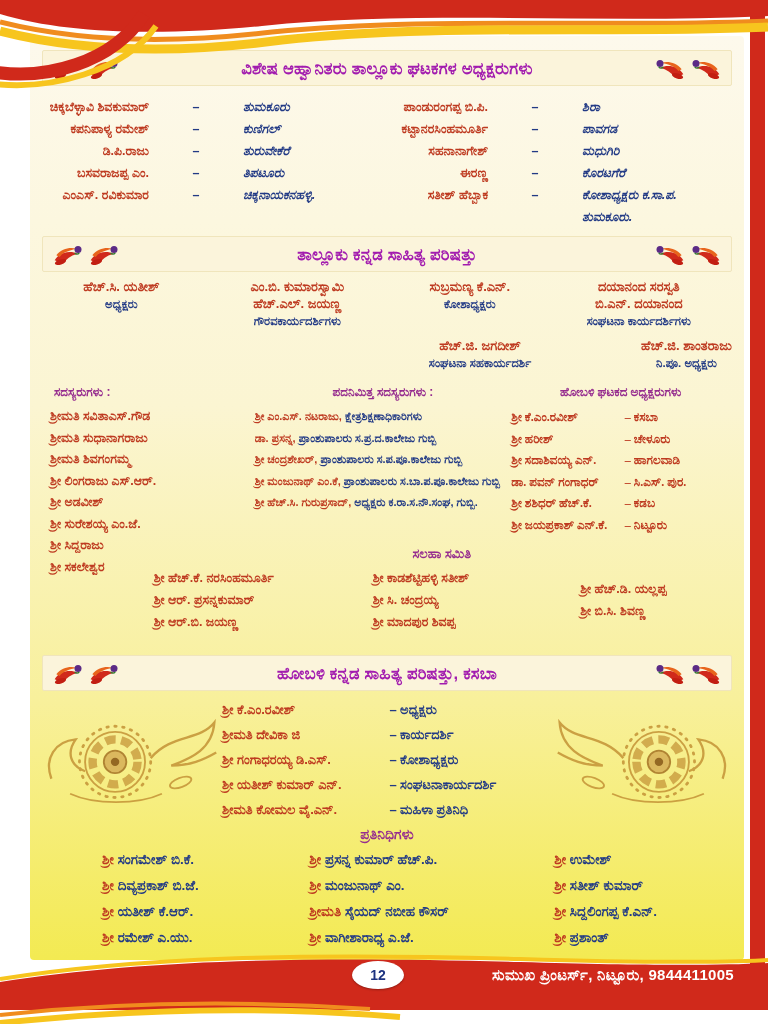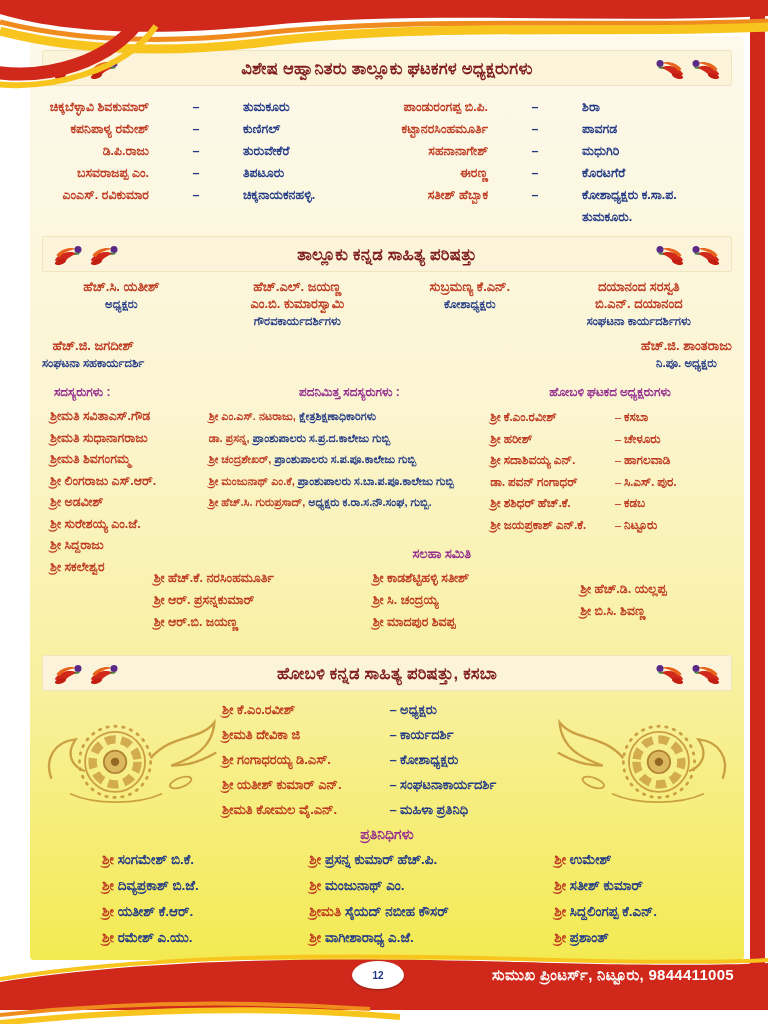--- a/index.html
+++ b/index.html
@@ -3,51 +3,51 @@
 <meta charset="utf-8">
 <style>
   html,body{margin:0;padding:0;background:#e8e8e8;}
   .page{position:relative;width:768px;height:1024px;background:#ffffff;overflow:hidden;
         font-family:"Liberation Sans","DejaVu Sans",sans-serif;font-weight:bold;}
   
   .deco-top{position:absolute;top:0;left:0;z-index:3;pointer-events:none;}
   .deco-bottom{position:absolute;bottom:0;left:0;z-index:3;pointer-events:none;}
   .right-stripe{position:absolute;top:6px;bottom:28px;right:3px;width:15px;background:#D0291B;border-radius:10px;z-index:2;}
   .page-num{position:absolute;left:352px;top:961px;width:52px;height:28px;background:#ffffff;border-radius:50%;
-            display:flex;align-items:center;justify-content:center;color:#1D3380;font-size:10px;z-index:4;
+            display:flex;align-items:center;justify-content:center;color:#1D3380;font-size:14px;z-index:4;
             box-shadow:0 1px 2px rgba(0,0,0,.3);}
   .printer{position:absolute;right:34px;top:966px;color:#ffffff;font-size:15px;z-index:4;letter-spacing:.3px;}
   
   .content{position:absolute;left:30px;right:24px;top:36px;bottom:64px;z-index:1;box-sizing:border-box;
            padding:14px 12px 0;border-radius:4px;
            background:linear-gradient(180deg,#FDF9EC 0%,#FBF5D2 40%,#F8F09B 72%,#F3EA52 100%);}
   .hband{background:#FBF4DB;border:1px solid #F0E5BC;height:34px;display:flex;align-items:center;gap:6px;
          padding:0 10px;margin-bottom:6px;border-radius:2px;}
-  .hband .title{flex:1;text-align:center;color:#7f1d1d;font-size:16.5px;letter-spacing:.2px;}
+  .hband .title{flex:1;text-align:center;color:#a21caf;font-size:16.5px;letter-spacing:.2px;}
   .orn{width:30px;height:23px;flex:0 0 auto;}
   .flip{transform:scaleX(-1);}
   
   .s1cols{display:flex;padding:4px 4px 0;}
   .s1col-l{width:47%;}
   .s1col-r{width:53%;}
   .s1row{display:grid;grid-template-columns:minmax(0,1fr) 14px minmax(0,1.2fr);line-height:22px;font-size:12.5px;gap:40px;}
   .s1row .nm{text-align:right;color:#BE3A20;}
   .s1row .dash{color:#223A85;text-align:center;}
-  .s1row .pl{color:#223A85;}
+  .s1row .pl{color:#223A85;font-style:italic;}
   
   .band2{margin-top:8px;}
   .sec2-off{display:grid;grid-template-columns:23% 28% 22% 27%;text-align:center;margin:4px 0 2px;}
   .off-n{color:#BE3A20;font-size:13px;line-height:17px;}
   .off-n:empty{display:none;}
   .off-r{color:#223A85;font-size:11.5px;line-height:16px;margin-top:1px;}
-  .sec2-off2{display:flex;justify-content:space-between;gap:110px;text-align:center;margin:8px 0 14px;}
+  .sec2-off2{display:flex;justify-content:flex-end;gap:110px;text-align:center;margin:8px 0 14px;}
   .sec2-body{display:flex;padding:0 2px;}
   .c-members{width:24%;}
   .rwrap{width:76%;}
-  .rrow{display:flex;}
+  .rrow{display:flex;margin-left:46px;}
   .c-ex{width:54%;}
   .c-hobli{width:46%;font-family:Liberation Serif, serif;}
   .colhead{color:#962D8F;font-size:12px;margin-bottom:7px;}
   .c-members .colhead{padding-left:10px;}
   .c-ex .colhead{text-align:center;}
   .c-hobli .colhead{text-align:center;}
   .m-item{color:#BE3A20;font-size:12.5px;line-height:21.5px;padding-left:6px;white-space:nowrap;}
   .e-item{font-size:11px;line-height:21.5px;white-space:nowrap;}
   .e-item .nm{color:#BE3A20;}
   .e-item .rl{color:#223A85;}
@@ -222,22 +222,22 @@
         </svg>
     </div>
 
     <div class="sec2-off">
       <div>
         <div class="off-n">ಹೆಚ್.ಸಿ. ಯತೀಶ್</div>
 
         <div class="off-r">ಅಧ್ಯಕ್ಷರು</div>
       </div>
       <div>
+        <div class="off-n">ಎಂ.ಬಿ. ಕುಮಾರಸ್ವಾಮಿ</div>
         <div class="off-n">ಹೆಚ್.ಎಲ್. ಜಯಣ್ಣ</div>
-        <div class="off-n">ಎಂ.ಬಿ. ಕುಮಾರಸ್ವಾಮಿ</div>
         <div class="off-r">ಗೌರವಕಾರ್ಯದರ್ಶಿಗಳು</div>
       </div>
       <div>
         <div class="off-n">ಸುಬ್ರಮಣ್ಯ ಕೆ.ಎನ್.</div>
 
         <div class="off-r">ಕೋಶಾಧ್ಯಕ್ಷರು</div>
       </div>
       <div>
         <div class="off-n">ದಯಾನಂದ ಸರಸ್ವತಿ</div>
         <div class="off-n">ಬಿ.ಎನ್. ದಯಾನಂದ</div>

